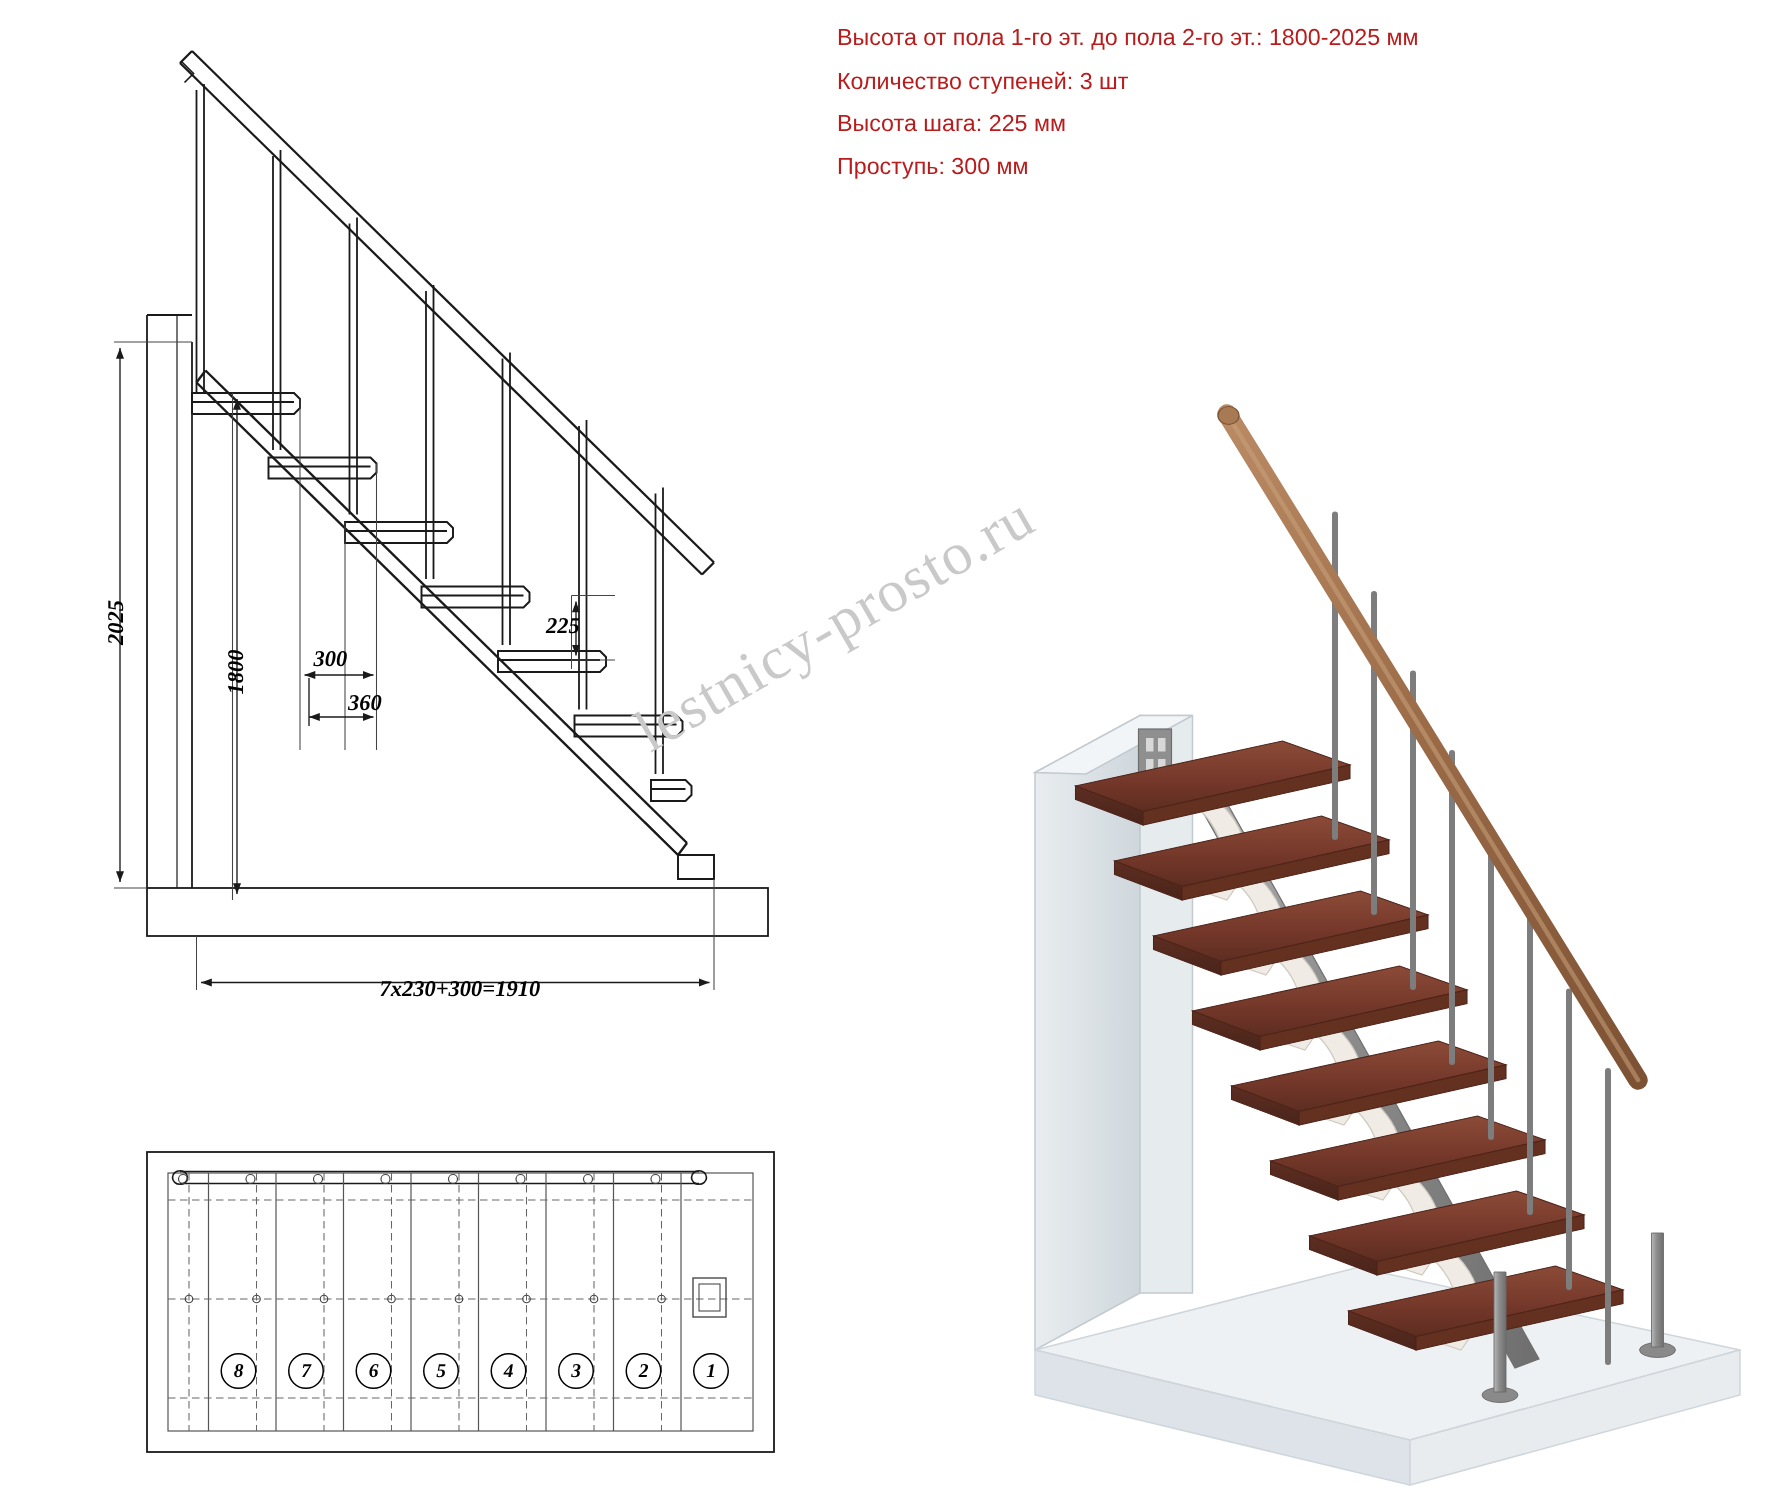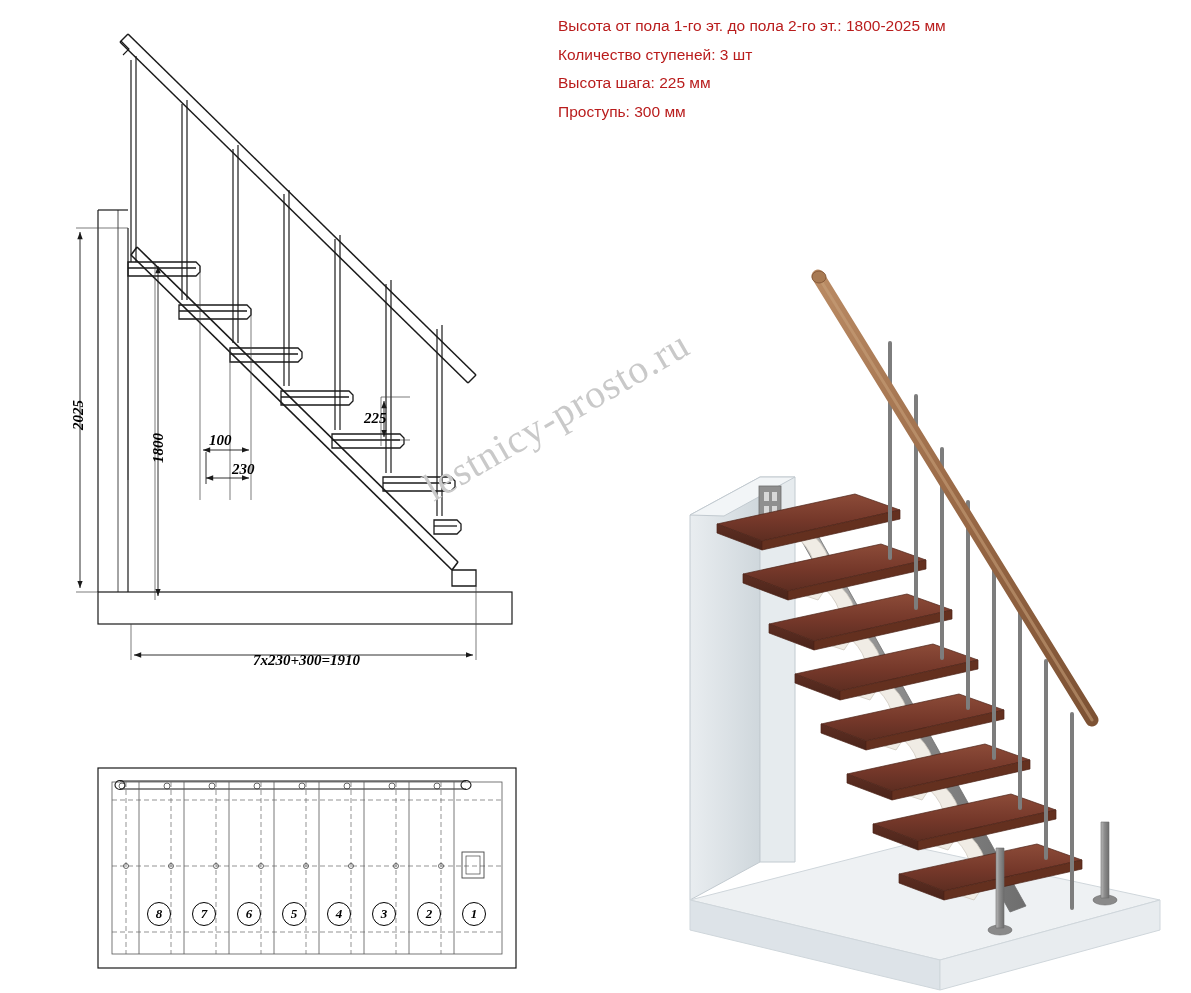--- a/index.html
+++ b/index.html
@@ -394,22 +394,22 @@
 
 <div class="spec-list">
   <div class="spec-line">Высота от пола 1-го эт. до пола 2-го эт.: 1800-2025 мм</div>
   <div class="spec-line">Количество ступеней: 3 шт</div>
   <div class="spec-line">Высота шага: 225 мм</div>
   <div class="spec-line">Проступь: 300 мм</div>
 </div>
 
 <div class="dim-label dim-vert" style="left:70px; top:430px;">2025</div>
 <div class="dim-label dim-vert" style="left:150px; top:463px;">1800</div>
-<div class="dim-label" style="left:209px; top:432px;">100</div>
-<div class="dim-label" style="left:232px; top:461px;">230</div>
+<div class="dim-label" style="left:209px; top:432px;">300</div>
+<div class="dim-label" style="left:232px; top:461px;">360</div>
 <div class="dim-label" style="left:364px; top:390px;margin-top:20px;">225</div>
 <div class="dim-label" style="left:253px; top:652px;">7x230+300=1910</div>
 
 <div class="step-num" style="left:147px; top:902px;">8</div>
 <div class="step-num" style="left:192px; top:902px;">7</div>
 <div class="step-num" style="left:237px; top:902px;">6</div>
 <div class="step-num" style="left:282px; top:902px;">5</div>
 <div class="step-num" style="left:327px; top:902px;">4</div>
 <div class="step-num" style="left:372px; top:902px;">3</div>
 <div class="step-num" style="left:417px; top:902px;">2</div>

